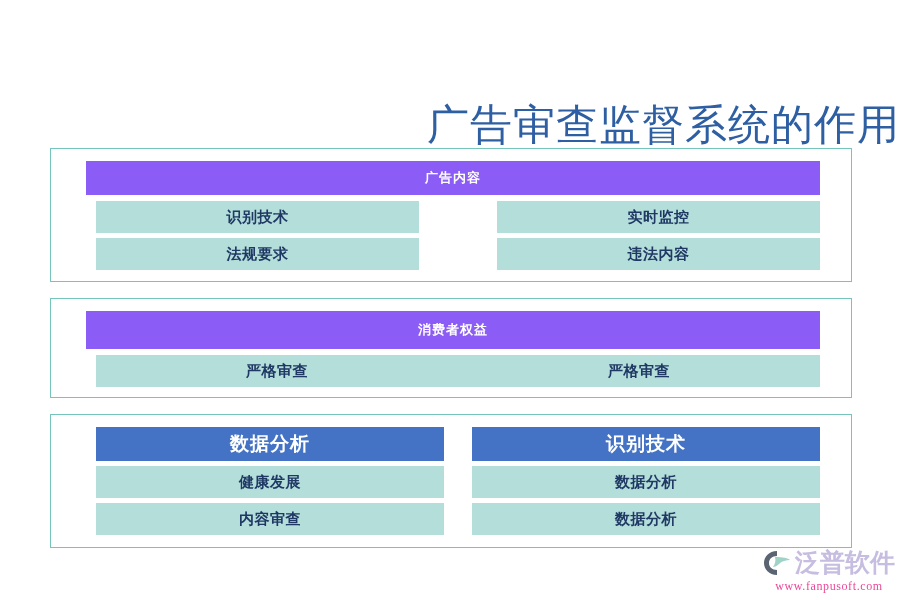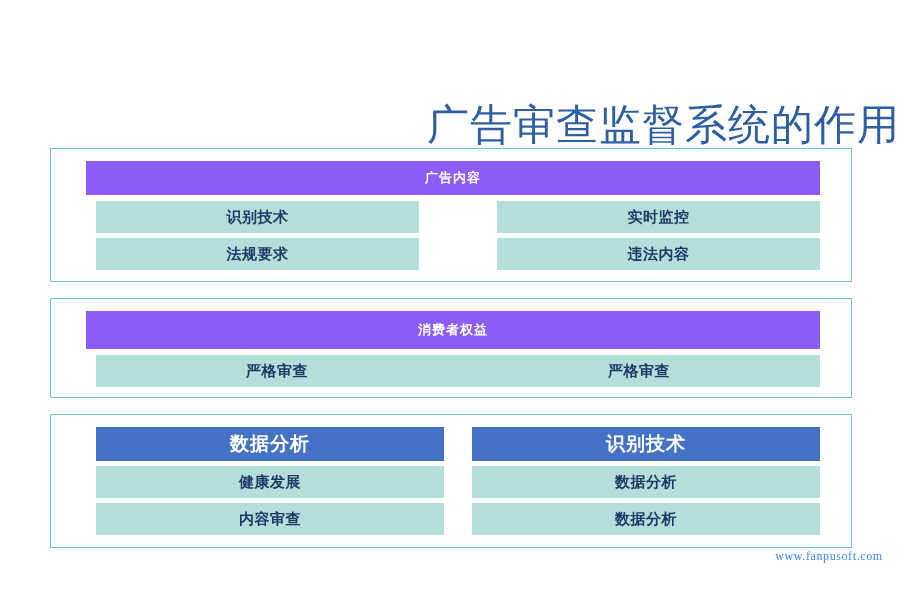--- a/index.html
+++ b/index.html
@@ -149,21 +149,21 @@
     font-size: 25px;
     font-weight: bold;
     color: #C6BDE0;
     letter-spacing: 0px;
     line-height: 28px;
     white-space: nowrap;
     font-family: "Liberation Serif", "DejaVu Serif", serif;
   }
   .logo-url {
     font-size: 12px;
-    color: #3b82f6;
+    color: #ec4899;
     letter-spacing: 0.6px;
     text-align: center;
     margin-top: 1px;
     white-space: nowrap;
     font-family: "Liberation Serif", "DejaVu Serif", serif;
   }
 </style>
 </head>
 <body>
 
@@ -202,16 +202,25 @@
       </div>
       <div class="col">
         <div class="group-header">识别技术</div>
         <div class="item">数据分析</div>
         <div class="item">数据分析</div>
       </div>
     </div>
   </div>
 
   <div class="logo">
+    <div class="logo-row">
+      <span class="logo-mark">
+        <svg width="30" height="28" viewBox="0 0 30 28" xmlns="http://www.w3.org/2000/svg">
+          <path d="M15 2 C7 2 2 8 2 14 C2 20 7 26 15 26 L15 21 C10 21 7 18 7 14 C7 10 10 7 15 7 Z" fill="#5A6472"></path>
+          <path d="M13 8 C21 8 26 9 28 11 C24 11 20 12 17 15 C15 17 13 18 11 18 C13 15 14 12 13 8 Z" fill="#9FD3C7"></path>
+        </svg>
+      </span>
+      <span class="logo-text">泛普软件</span>
+    </div>
     <div class="logo-url">www.fanpusoft.com</div>
   </div>
 
 </div>
 
 </body></html>

